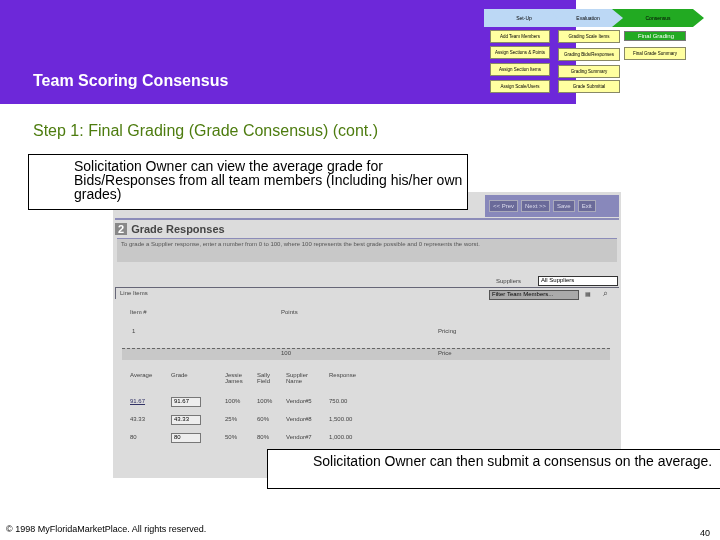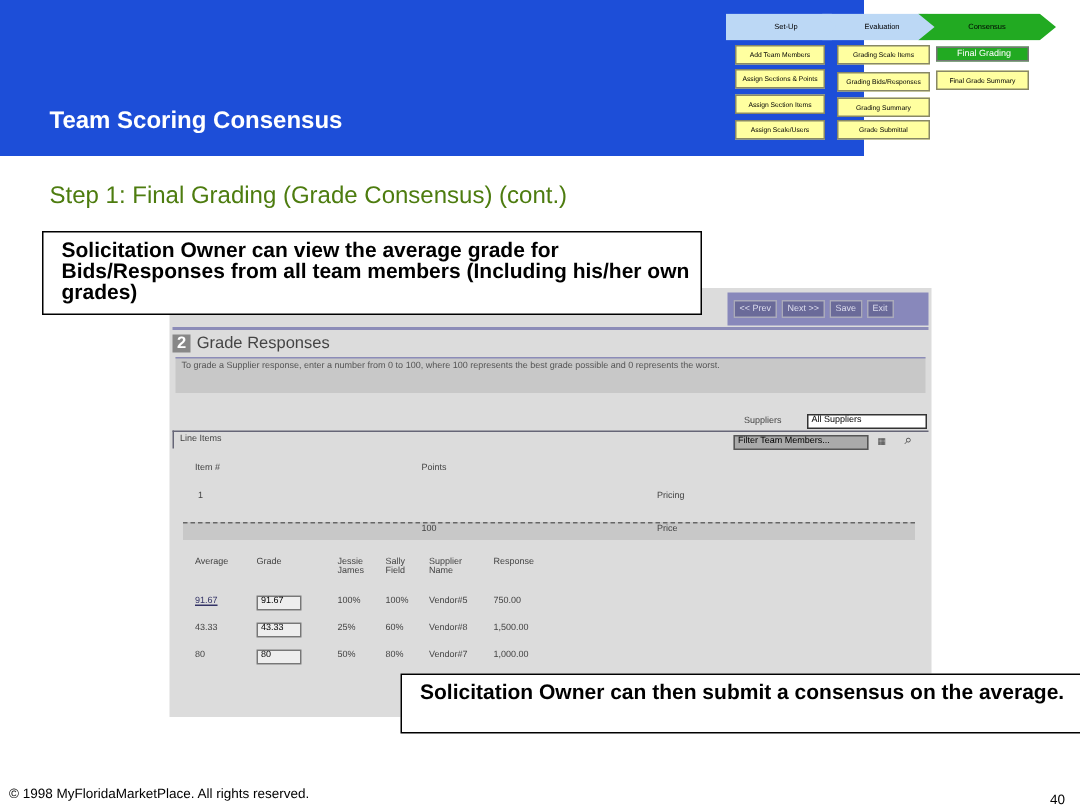--- a/index.html
+++ b/index.html
@@ -1,32 +1,32 @@
 <!DOCTYPE html>
 <html><head>
 <meta charset="utf-8">
 <style>
 *{box-sizing:border-box;margin:0;padding:0}
 body{width:720px;height:540px;position:relative;background:#fff;font-family:"Liberation Sans",sans-serif;overflow:hidden}
-.header{position:absolute;left:0;top:0;width:576px;height:104px;background:#1d4ed8}
+.header{position:absolute;left:0;top:0;width:576px;height:104px;background:#6d28d9}
 .title{position:absolute;left:33px;top:72px;color:#fff;font-weight:bold;font-size:16px}
 .phase{position:absolute;top:9px;height:18px;font-size:5px;display:flex;align-items:center;justify-content:center;color:#000}
 .ph1{left:484px;width:80px;background:#bcd8f5;clip-path:polygon(0 0,88% 0,100% 50%,88% 100%,0 100%)}
 .ph2{left:548px;width:80px;background:#bcd8f5;clip-path:polygon(0 0,88% 0,100% 50%,88% 100%,0 100%,12% 50%)}
 .ph3{left:612px;width:92px;background:#22aa22;clip-path:polygon(0 0,88% 0,100% 50%,88% 100%,0 100%,12% 50%)}
 .note{position:absolute;height:13px;background:#ffffa0;border:1px solid #886;font-size:4.5px;display:flex;align-items:center;justify-content:center;text-align:center}
 .note.g{background:#22aa22;color:#fff}
 .step{position:absolute;left:33px;top:122px;color:#4d7c0f;font-size:16px}
-.callout{position:absolute;background:#fff;border:1px solid #000;font-weight:bold;font-size:14px;line-height:14px;padding:4px 0 0 12px;color:#000;z-index:3}
+.callout{position:absolute;background:#fff;border:1px solid #000;font-weight:normal;font-size:14px;line-height:14px;padding:4px 0 0 45px;color:#000;z-index:3}
 .app{position:absolute;left:113px;top:192px;width:508px;height:286px;background:#dcdcdc}
 .navbar{position:absolute;left:372px;top:3px;width:134px;height:22px;background:#8888bb;display:flex;gap:3px;align-items:center;padding-left:4px}
 .nbtn{background:#6a6a99;color:#dde;font-size:6px;padding:2px 3px;border:1px solid #aab}
 .sect{position:absolute;left:2px;top:26px;width:504px;border-top:2px solid #8c8cb8;height:20px;display:flex;align-items:center}
 .num{background:#888;color:#fff;font-weight:bold;font-size:11px;padding:0 3px;margin-right:4px}
-.sectT{font-weight:normal;font-size:11px;color:#444}
+.sectT{font-weight:bold;font-size:11px;color:#444}
 .instr{position:absolute;left:4px;top:46px;width:500px;height:24px;background:#c8c8c8;font-size:6px;color:#555;padding:2px 4px;border-top:1px solid #8c8cb8}
 .small{font-size:6px;color:#444;position:absolute}
 .sel{position:absolute;left:425px;top:84px;width:80px;height:10px;border:1px solid #333;background:#fff;font-size:6px;padding-left:2px}
 .li{position:absolute;left:2px;top:95px;width:504px;border-top:1px solid #667;border-left:1px solid #667;height:12px}
 .filt{position:absolute;left:376px;top:98px;width:90px;height:10px;background:#aaa;border:1px solid #555;font-size:6px;padding-left:2px}
 .band{position:absolute;left:9px;top:156px;width:488px;height:12px;background:#c8c8c8;border-top:1px dashed #666}
 .g{position:absolute;width:30px;height:10px;border:1px solid #777;background:#eee;font-size:6px;padding-left:2px}
 .footer{position:absolute;left:6px;top:524px;font-size:9px;color:#000}
 .pg{position:absolute;left:700px;top:528px;font-size:9px}
 </style>

